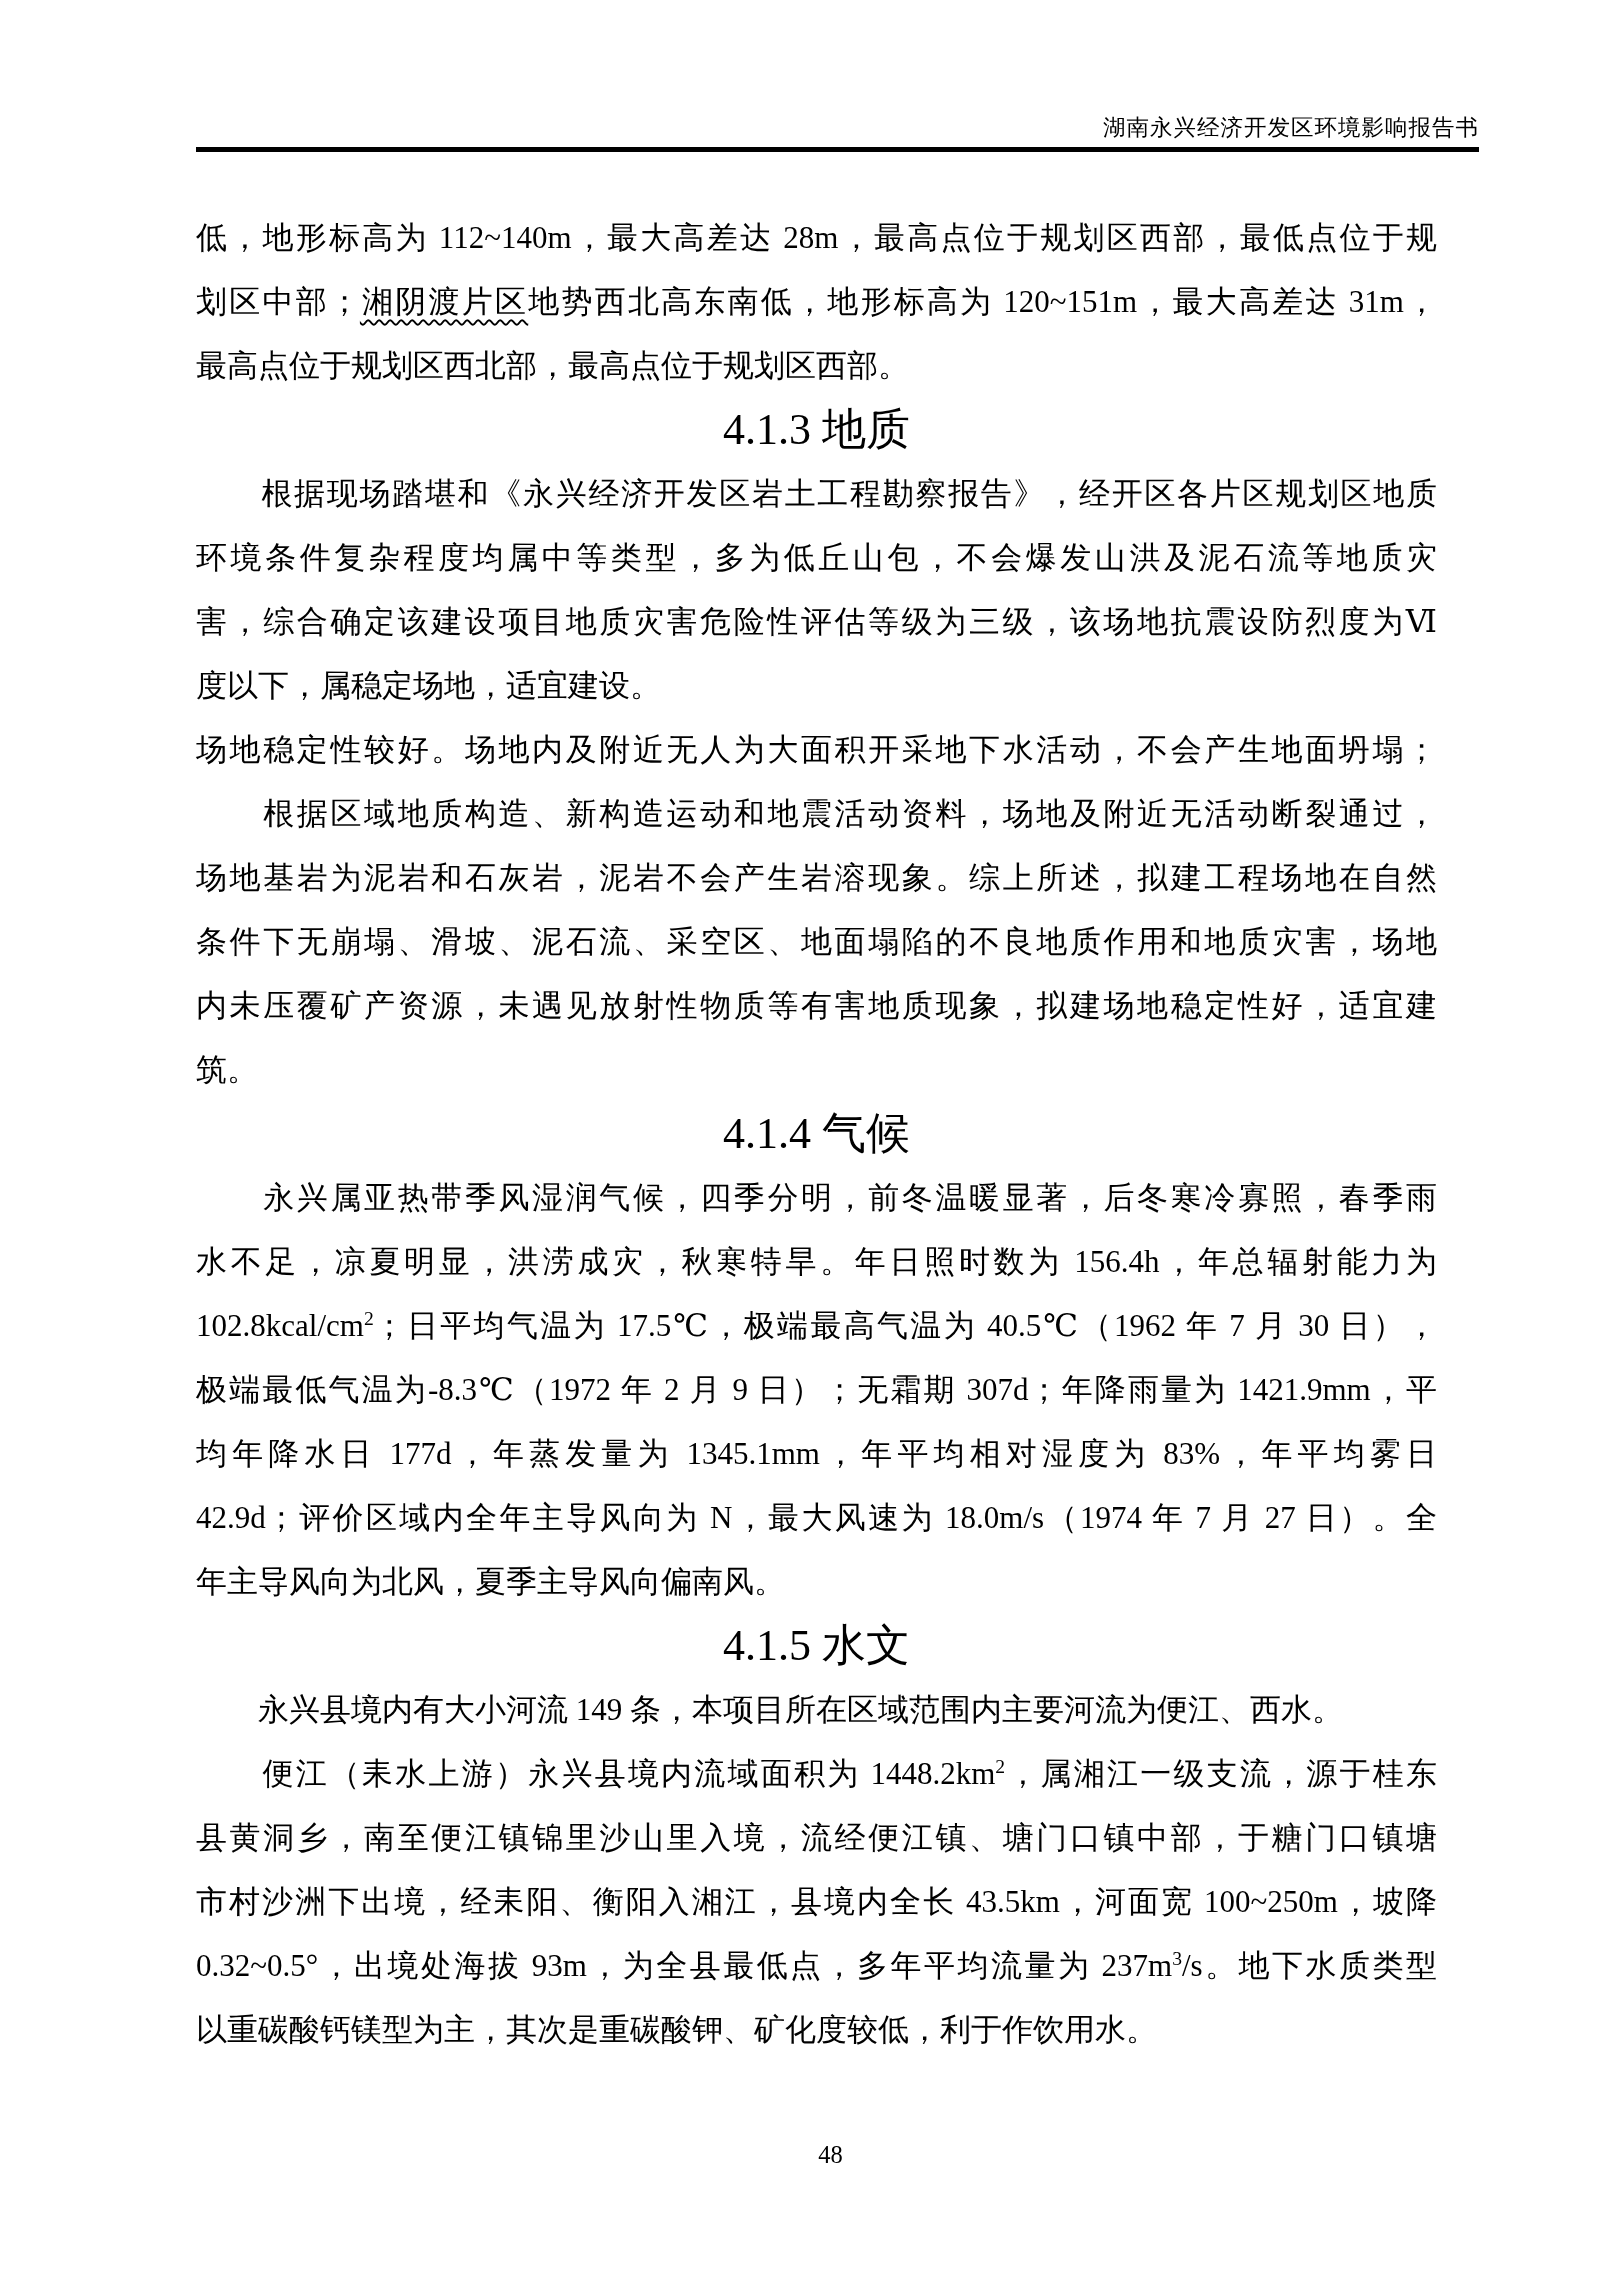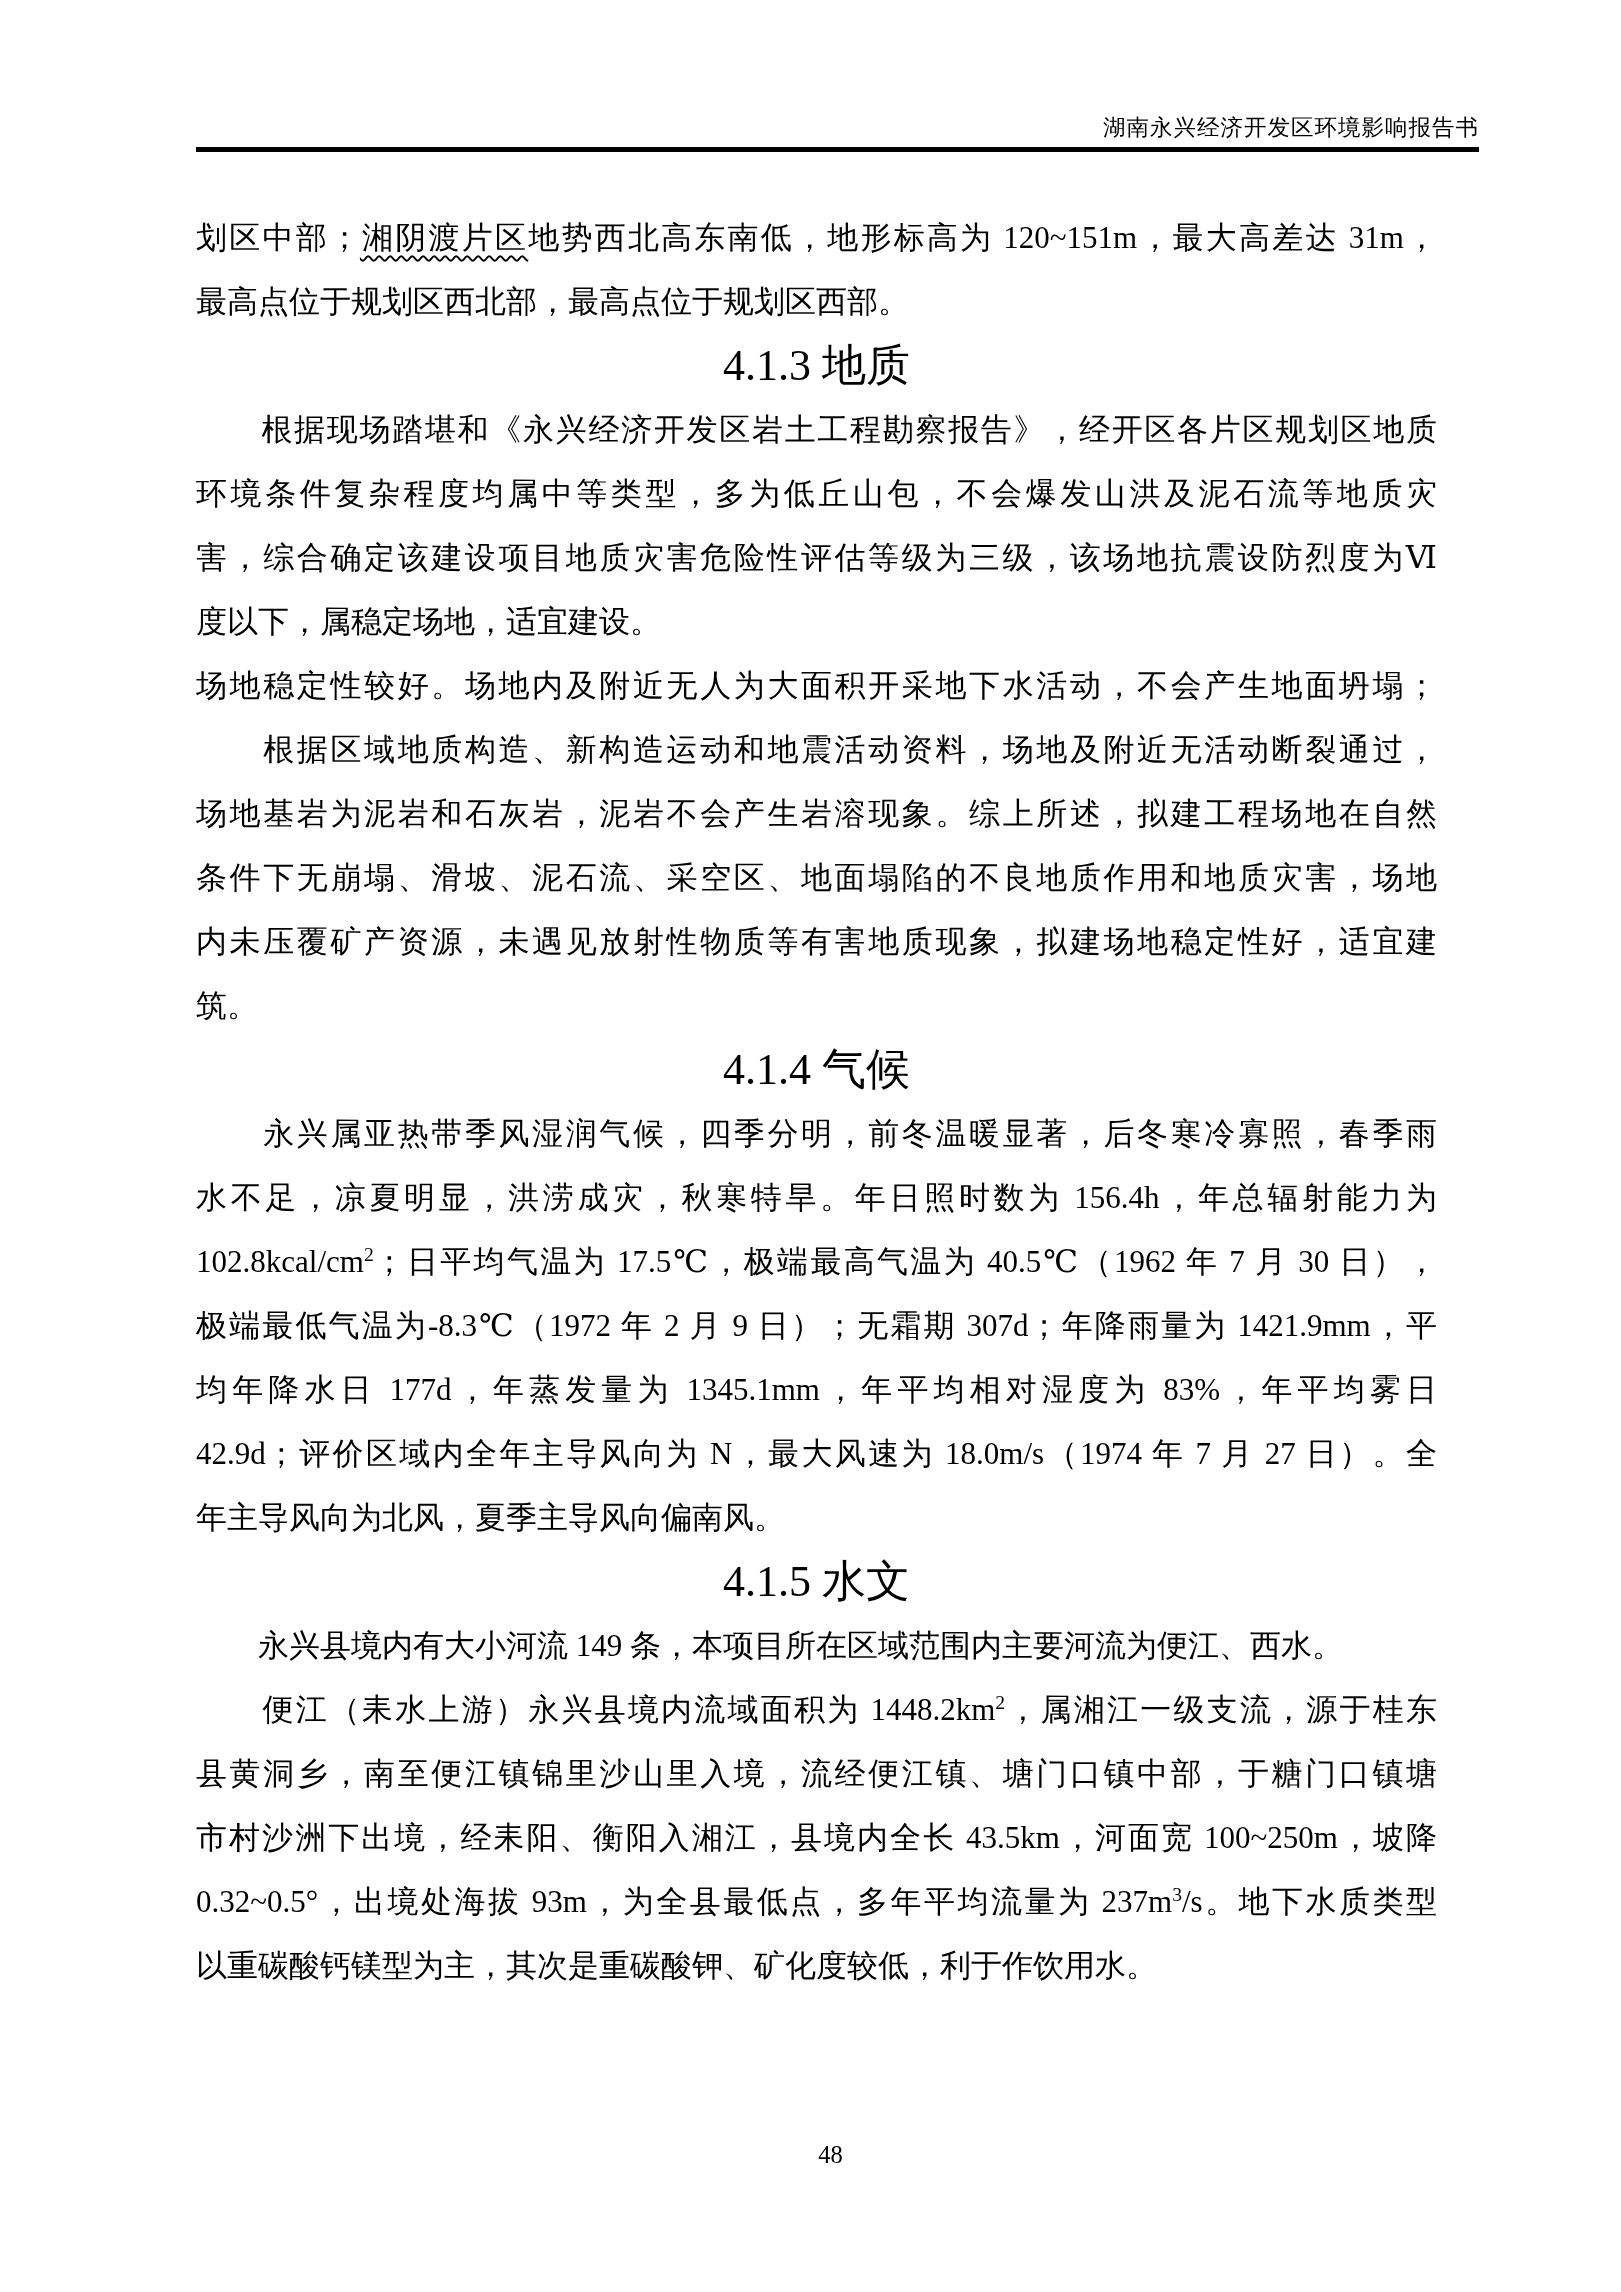--- a/index.html
+++ b/index.html
@@ -80,20 +80,21 @@
 </head>
 <body>
 
 <div class="page">
   <div>
     <span class="header-title">湖南永兴经济开发区环境影响报告书</span>
     <div class="header-rule"></div>
   </div>
 
   <div class="doc-body">
+      <div class="line just">低，地形标高为 112~140m，最大高差达 28m，最高点位于规划区西部，最低点位于规</div>
       <div class="line just">划区中部；<span class="wavy">湘阴渡片区</span>地势西北高东南低，地形标高为 120~151m，最大高差达 31m，</div>
       <div class="line plain">最高点位于规划区西北部，最高点位于规划区西部。</div>
       <div class="line heading">4.1.3 地质</div>
       <div class="line just">　　根据现场踏堪和《永兴经济开发区岩土工程勘察报告》，经开区各片区规划区地质</div>
       <div class="line just">环境条件复杂程度均属中等类型，多为低丘山包，不会爆发山洪及泥石流等地质灾</div>
       <div class="line just">害，综合确定该建设项目地质灾害危险性评估等级为三级，该场地抗震设防烈度为Ⅵ</div>
       <div class="line plain">度以下，属稳定场地，适宜建设。</div>
       <div class="line just">场地稳定性较好。场地内及附近无人为大面积开采地下水活动，不会产生地面坍塌；</div>
       <div class="line just">　　根据区域地质构造、新构造运动和地震活动资料，场地及附近无活动断裂通过，</div>
       <div class="line just">场地基岩为泥岩和石灰岩，泥岩不会产生岩溶现象。综上所述，拟建工程场地在自然</div>

